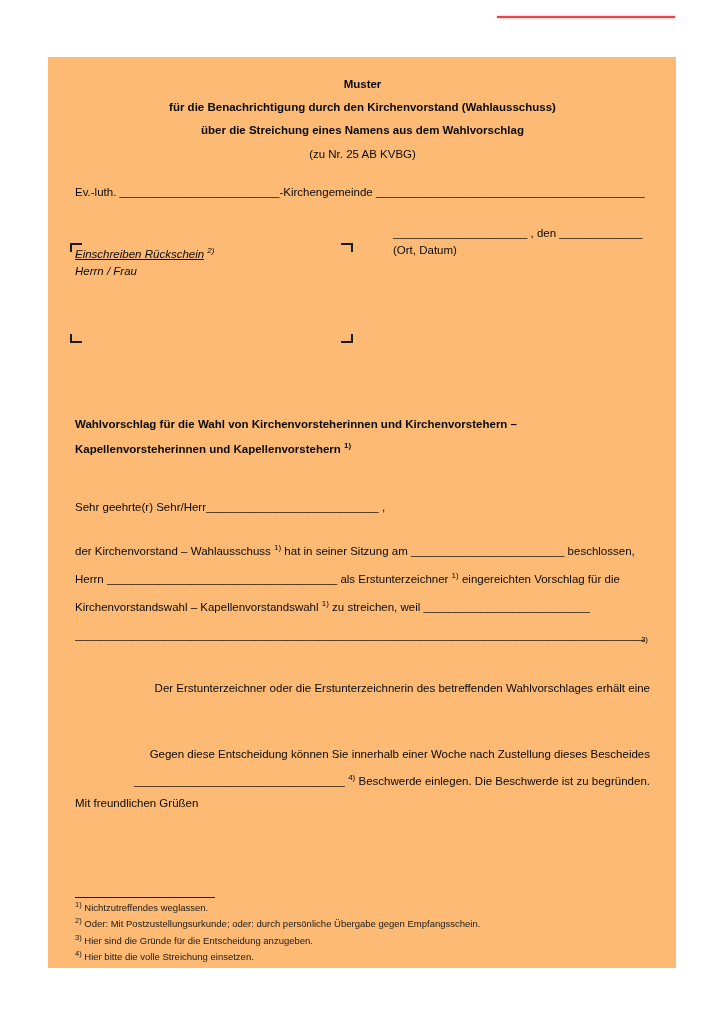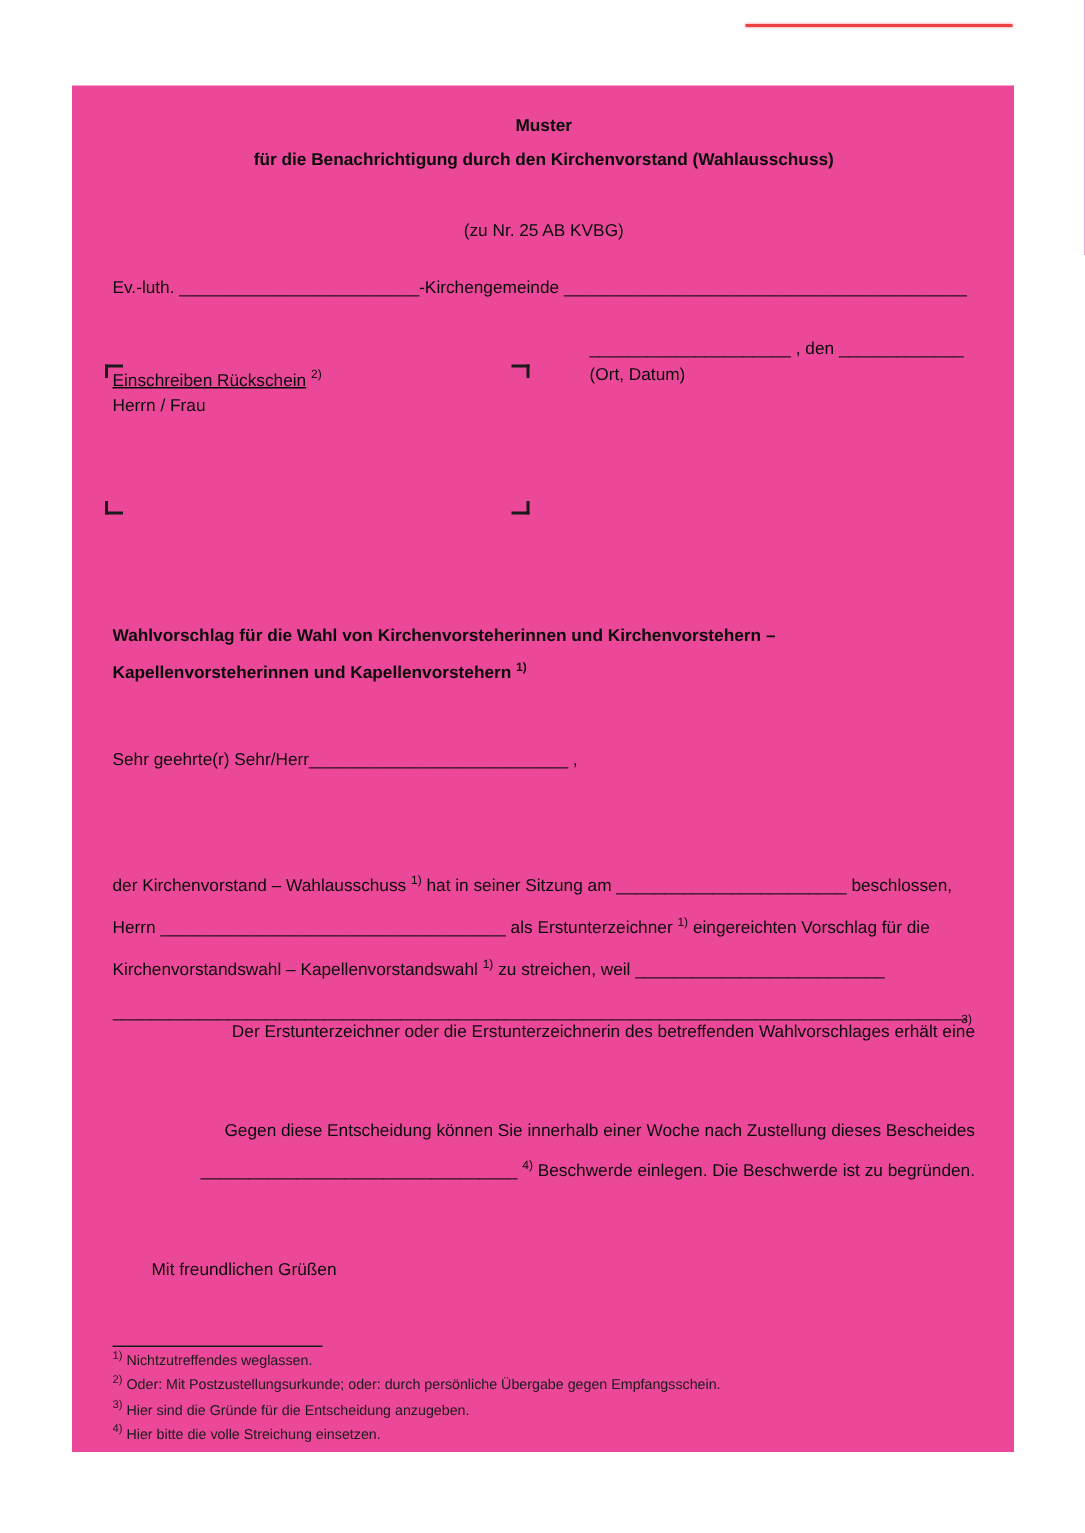--- a/index.html
+++ b/index.html
@@ -7,21 +7,21 @@
   body {
     background:#ffffff;
     font-family:"Liberation Sans", sans-serif;
     color:#0a0a0a;
     position:relative;
     overflow:hidden;
   }
   .red-line { position:absolute; left:497px; top:16px; width:178px; height:2px;
               background:#ee4343; box-shadow:0 0 2px rgba(250,100,100,.85); }
   .sheet { position:absolute; left:48px; top:57px; width:628px; height:911px;
-           background:#ec4899; font-size:11.5px; }
+           background:#fdba74; font-size:11.5px; }
   .abs { position:absolute; }
   .b { font-weight:bold; }
   .center { text-align:center; }
   .u { text-decoration:underline; }
   sup { font-size:8px; vertical-align:super; line-height:0; }
   .hline { left:27px; width:575px; white-space:nowrap; overflow:hidden; }
   .para .ln { height:28px; line-height:28px; white-space:nowrap; overflow:hidden; position:relative; }
   .para2 .ln { height:27px; line-height:27px; white-space:nowrap; overflow:hidden;text-align:right; }
   .sup-float { position:absolute; right:2px; top:5px; font-size:8px; }
   .corner { position:absolute; width:12px; height:9px; }
@@ -36,68 +36,69 @@
 </style>
 </head>
 <body>
 
 <div class="red-line"></div>
 
 <div class="sheet">
 
   <div class="abs hline b center" style="top:21px;">Muster</div>
   <div class="abs hline b center" style="top:44px;">für die Benachrichtigung durch den Kirchenvorstand (Wahlausschuss)</div>
+  <div class="abs hline b center" style="top:67px;">über die Streichung eines Namens aus dem Wahlvorschlag</div>
   <div class="abs hline center" style="top:91px;">(zu Nr. 25 AB KVBG)</div>
 
   <div class="abs hline" style="top:126px; line-height:18.5px;">
     <div><span>Ev.-luth. _________________________-Kirchengemeinde __________________________________________</span></div>
   </div>
 
   <div class="abs" style="left:345px; top:168px; line-height:17px; white-space:nowrap;">
     <div><span>_____________________ , den _____________</span></div>
     <div>(Ort, Datum)</div>
   </div>
 
   <div class="corner tl" style="left:22px;  top:186px;"></div>
   <div class="corner tr" style="left:293px; top:186px;"></div>
   <div class="corner bl" style="left:22px;  top:277px;"></div>
   <div class="corner br" style="left:293px; top:277px;"></div>
 
-  <div class="abs" style="left:27px; top:189px; line-height:17px; white-space:nowrap;">
+  <div class="abs" style="left:27px; top:189px; line-height:17px; white-space:nowrap;font-style:italic;">
     <div><span class="u">Einschreiben Rückschein</span><span> </span><sup>2)</sup></div>
     <div>Herrn / Frau</div>
   </div>
 
   <div class="abs hline b" style="top:355px; line-height:24.5px;">
     <div><span>Wahlvorschlag für die Wahl von Kirchenvorsteherinnen und Kirchenvorstehern –</span></div>
     <div><span>Kapellenvorsteherinnen und Kapellenvorstehern </span><sup>1)</sup></div>
   </div>
 
   <div class="abs hline" style="top:444px;"><span>Sehr geehrte(r) Sehr/Herr___________________________ ,</span></div>
 
-  <div class="abs hline para" style="top:480px;margin-top:40px;">
+  <div class="abs hline para" style="top:480px;">
     <div class="ln"><span>der Kirchenvorstand – Wahlausschuss </span><sup>1)</sup><span> hat in seiner Sitzung am ________________________ beschlossen,</span></div>
     <div class="ln"><span>Herrn ____________________________________ als Erstunterzeichner </span><sup>1)</sup><span> eingereichten Vorschlag für die</span></div>
     <div class="ln"><span>Kirchenvorstandswahl – Kapellenvorstandswahl </span><sup>1)</sup><span> zu streichen, weil __________________________</span></div>
     <div class="ln">
       <span><span>_________________________________________________________________________________________</span></span>
       <span class="sup-float">3)</span>
     </div>
   </div>
 
   <div class="abs hline para2" style="top:618px;">
     <div class="ln"><span>Der Erstunterzeichner oder die Erstunterzeichnerin des betreffenden Wahlvorschlages erhält eine</span></div>
   </div>
 
   <div class="abs hline para2" style="top:684px;">
     <div class="ln"><span>Gegen diese Entscheidung können Sie innerhalb einer Woche nach Zustellung dieses Bescheides</span></div>
     <div class="ln"><span>_________________________________ </span><sup>4)</sup><span> Beschwerde einlegen. Die Beschwerde ist zu begründen.</span></div>
   </div>
 
-  <div class="abs hline" style="top:784px;margin-left:26px;">Mit freundlichen Grüßen</div>
+  <div class="abs hline" style="top:740px;">Mit freundlichen Grüßen</div>
 
   <div class="abs fn-rule" style="left:27px; top:840px;"></div>
   <div class="abs hline fnotes" style="top:843px;">
     <div class="fn"><sup>1)</sup><span> Nichtzutreffendes weglassen.</span></div>
     <div class="fn"><sup>2)</sup><span> Oder: Mit Postzustellungsurkunde; oder: durch persönliche Übergabe gegen Empfangsschein.</span></div>
     <div class="fn"><sup>3)</sup><span> Hier sind die Gründe für die Entscheidung anzugeben.</span></div>
     <div class="fn"><sup>4)</sup><span> Hier bitte die volle Streichung einsetzen.</span></div>
   </div>
 
 </div>

